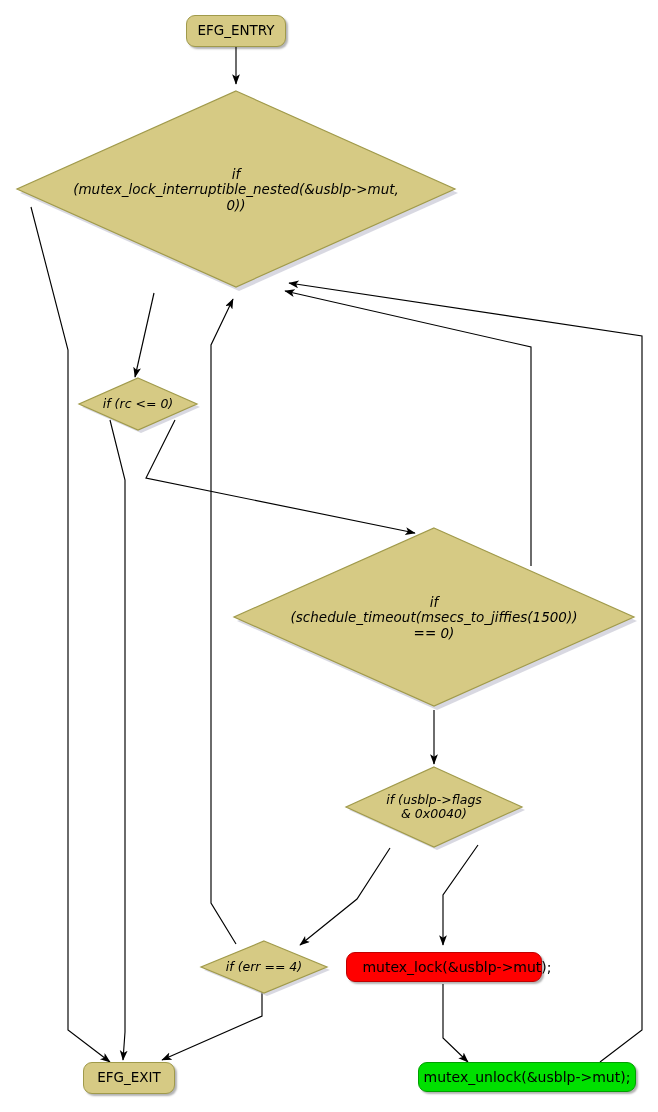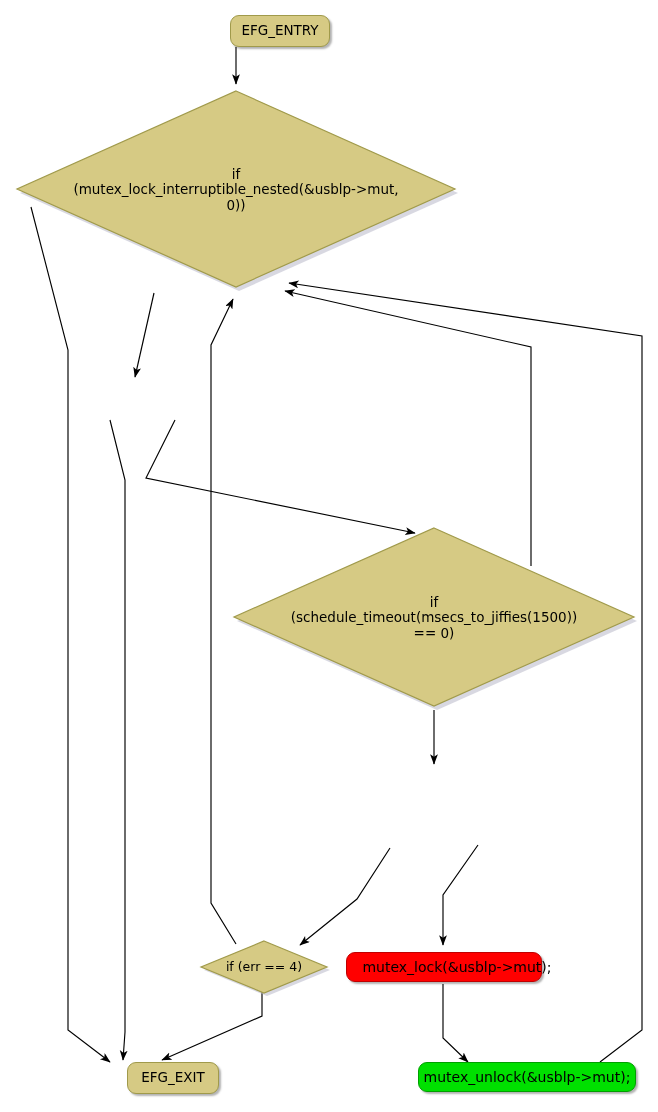--- a/index.html
+++ b/index.html
@@ -15,41 +15,40 @@
   
   .term{
     box-sizing:border-box;
     border:1px solid #a09a4b;
     border-radius:9px;
     background:#d6ca84;
     box-shadow:2px 2px 2px rgba(0,0,0,0.30);
     display:flex;align-items:center;justify-content:center;
     color:#000;font-size:13.5px;line-height:1;
     white-space:nowrap;
-    margin-left:44px;
   }
   
   .proc{
     box-sizing:border-box;
     border-radius:9px;
     display:flex;align-items:center;justify-content:center;
     color:#000;font-size:14px;line-height:1;white-space:nowrap;
     box-shadow:2px 2px 2px rgba(0,0,0,0.30);
   }
   .proc.red{background:#ff0000;border:1px solid #c00000;}
   .proc.green{background:#00e000;border:1px solid #00a000;}
 
   
   .diamond{position:absolute;}
   .diamond svg{position:absolute;left:0;top:0;overflow:visible;}
   .diamond .dlabel{
     position:absolute;left:0;top:0;width:100%;height:100%;
     display:flex;align-items:center;justify-content:center;
     text-align:center;color:#000;line-height:1.12;
-    white-space:pre;pointer-events:none;
+    white-space:pre;pointer-events:none;font-style:italic;
   }
   .d-big .dlabel{font-size:13.5px;}
   .d-small .dlabel{font-size:12.5px;}
 </style>
 </head>
 <body>
 
 <div id="canvas">
 
   <svg class="edges" viewBox="0 0 658 1112" width="658" height="1112">
@@ -95,31 +94,46 @@
   <div class="diamond d-big" style="left:14px;top:86px;width:444px;height:208px;">
     <svg width="444" height="208" viewBox="0 0 444 208">
       <polygon points="222,5 441,103 222,201 3,103" fill="#b8b8c8" opacity="0.55" transform="translate(3,4)"></polygon>
       <polygon points="222,5 441,103 222,201 3,103" fill="#d6ca84" stroke="#a09a4b" stroke-width="1.2"></polygon>
     </svg>
     <div class="dlabel">if
 (mutex_lock_interruptible_nested(&amp;usblp-&gt;mut,
 0))</div>
   </div>
 
+  <div class="diamond d-small" style="left:76px;top:375px;width:124px;height:58px;">
+    <svg width="124" height="58" viewBox="0 0 124 58">
+      <polygon points="62,3 121,29 62,55 3,29" fill="#b8b8c8" opacity="0.55" transform="translate(3,3)"></polygon>
+      <polygon points="62,3 121,29 62,55 3,29" fill="#d6ca84" stroke="#a09a4b" stroke-width="1.2"></polygon>
+    </svg>
+    <div class="dlabel">if (rc &lt;= 0)</div>
+  </div>
 
   <div class="diamond d-big" style="left:231px;top:524px;width:406px;height:188px;">
     <svg width="406" height="188" viewBox="0 0 406 188">
       <polygon points="203,4 403,93 203,182 3,93" fill="#b8b8c8" opacity="0.55" transform="translate(3,4)"></polygon>
       <polygon points="203,4 403,93 203,182 3,93" fill="#d6ca84" stroke="#a09a4b" stroke-width="1.2"></polygon>
     </svg>
     <div class="dlabel">if
 (schedule_timeout(msecs_to_jiffies(1500))
 == 0)</div>
   </div>
 
+  <div class="diamond d-small" style="left:343px;top:764px;width:182px;height:86px;">
+    <svg width="182" height="86" viewBox="0 0 182 86">
+      <polygon points="91,3 179,43 91,83 3,43" fill="#b8b8c8" opacity="0.55" transform="translate(3,3)"></polygon>
+      <polygon points="91,3 179,43 91,83 3,43" fill="#d6ca84" stroke="#a09a4b" stroke-width="1.2"></polygon>
+    </svg>
+    <div class="dlabel">if (usblp-&gt;flags
+&amp; 0x0040)</div>
+  </div>
 
   <div class="diamond d-small" style="left:198px;top:938px;width:132px;height:58px;">
     <svg width="132" height="58" viewBox="0 0 132 58">
       <polygon points="66,3 129,29 66,55 3,29" fill="#b8b8c8" opacity="0.55" transform="translate(3,3)"></polygon>
       <polygon points="66,3 129,29 66,55 3,29" fill="#d6ca84" stroke="#a09a4b" stroke-width="1.2"></polygon>
     </svg>
     <div class="dlabel">if (err == 4)</div>
   </div>
 
   <div class="node proc red" style="left:346px;top:952px;width:196px;height:30px;padding-left:26px;">

